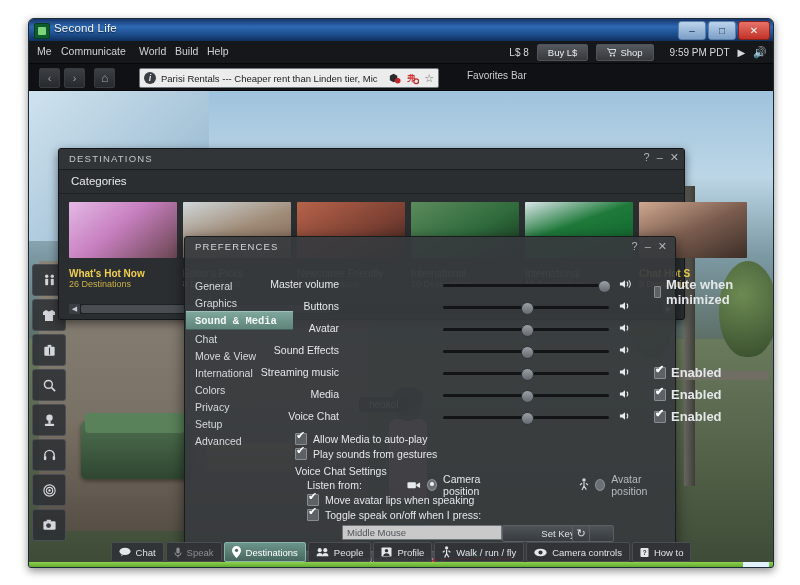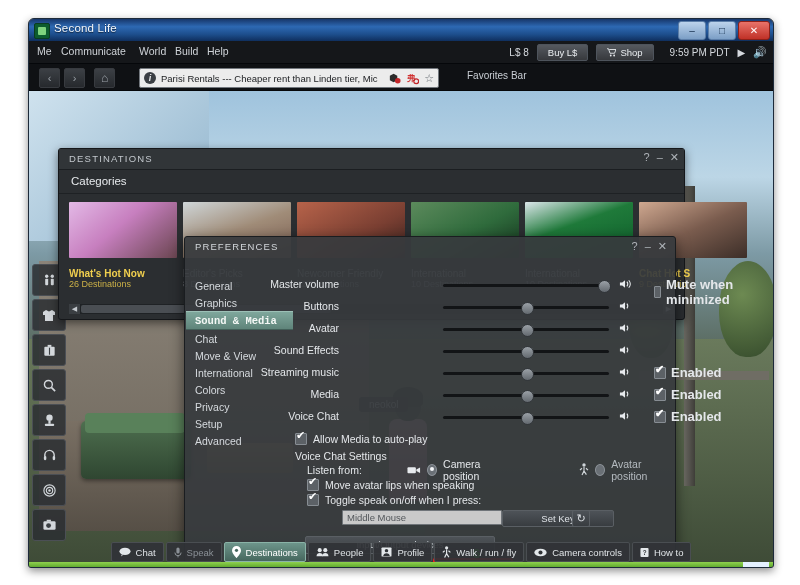--- a/index.html
+++ b/index.html
@@ -499,20 +499,24 @@
                 <span class="cbx on"></span>
                 <span>Enabled</span>
               </div>
             </div>
 
             <div style="margin-top:6px">
               <div class="optrow">
                 <span class="cbx on"></span>
                 <span>Allow Media to auto-play</span>
               </div>
+              <div class="optrow">
+                <span class="cbx on"></span>
+                <span>Play sounds from gestures</span>
+              </div>
             </div>
 
             <div class="sectionlbl">Voice Chat Settings</div>
 
             <div class="optrow" style="padding-left:12px">
               <span style="width:86px">Listen from:</span>
               <span style="margin-left:22px">
                 <svg width="14" height="10" viewBox="0 0 15 10">
                     <rect x="0.5" y="2" width="9" height="6.5" rx="1" fill="#e7eaed"></rect>
                     <path d="M10 4.4l4-2.2v6l-4-2.2z" fill="#e7eaed"></path>

